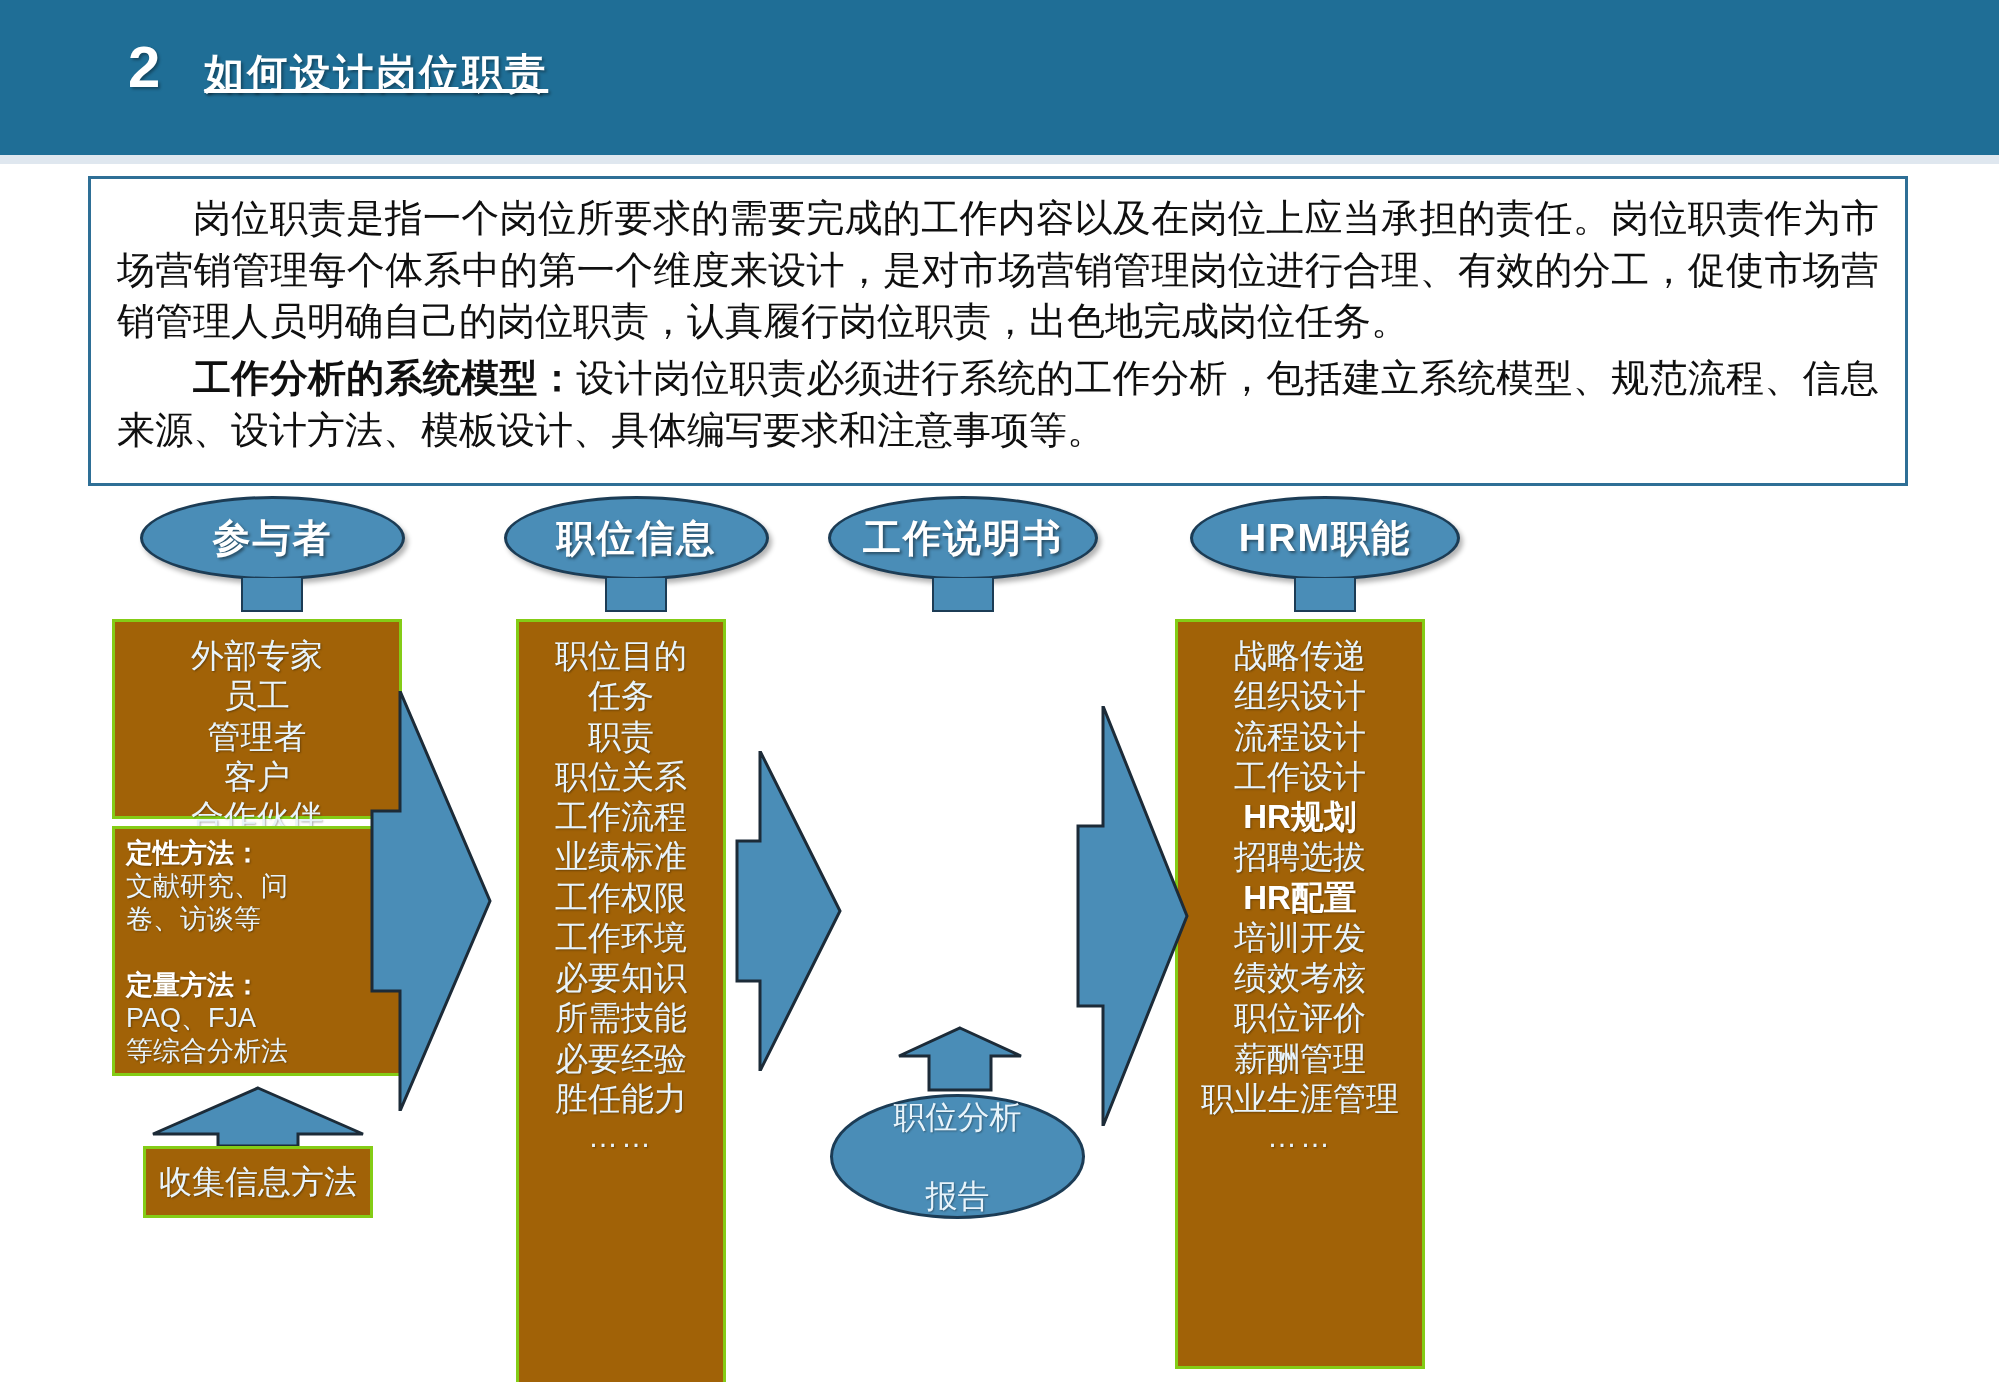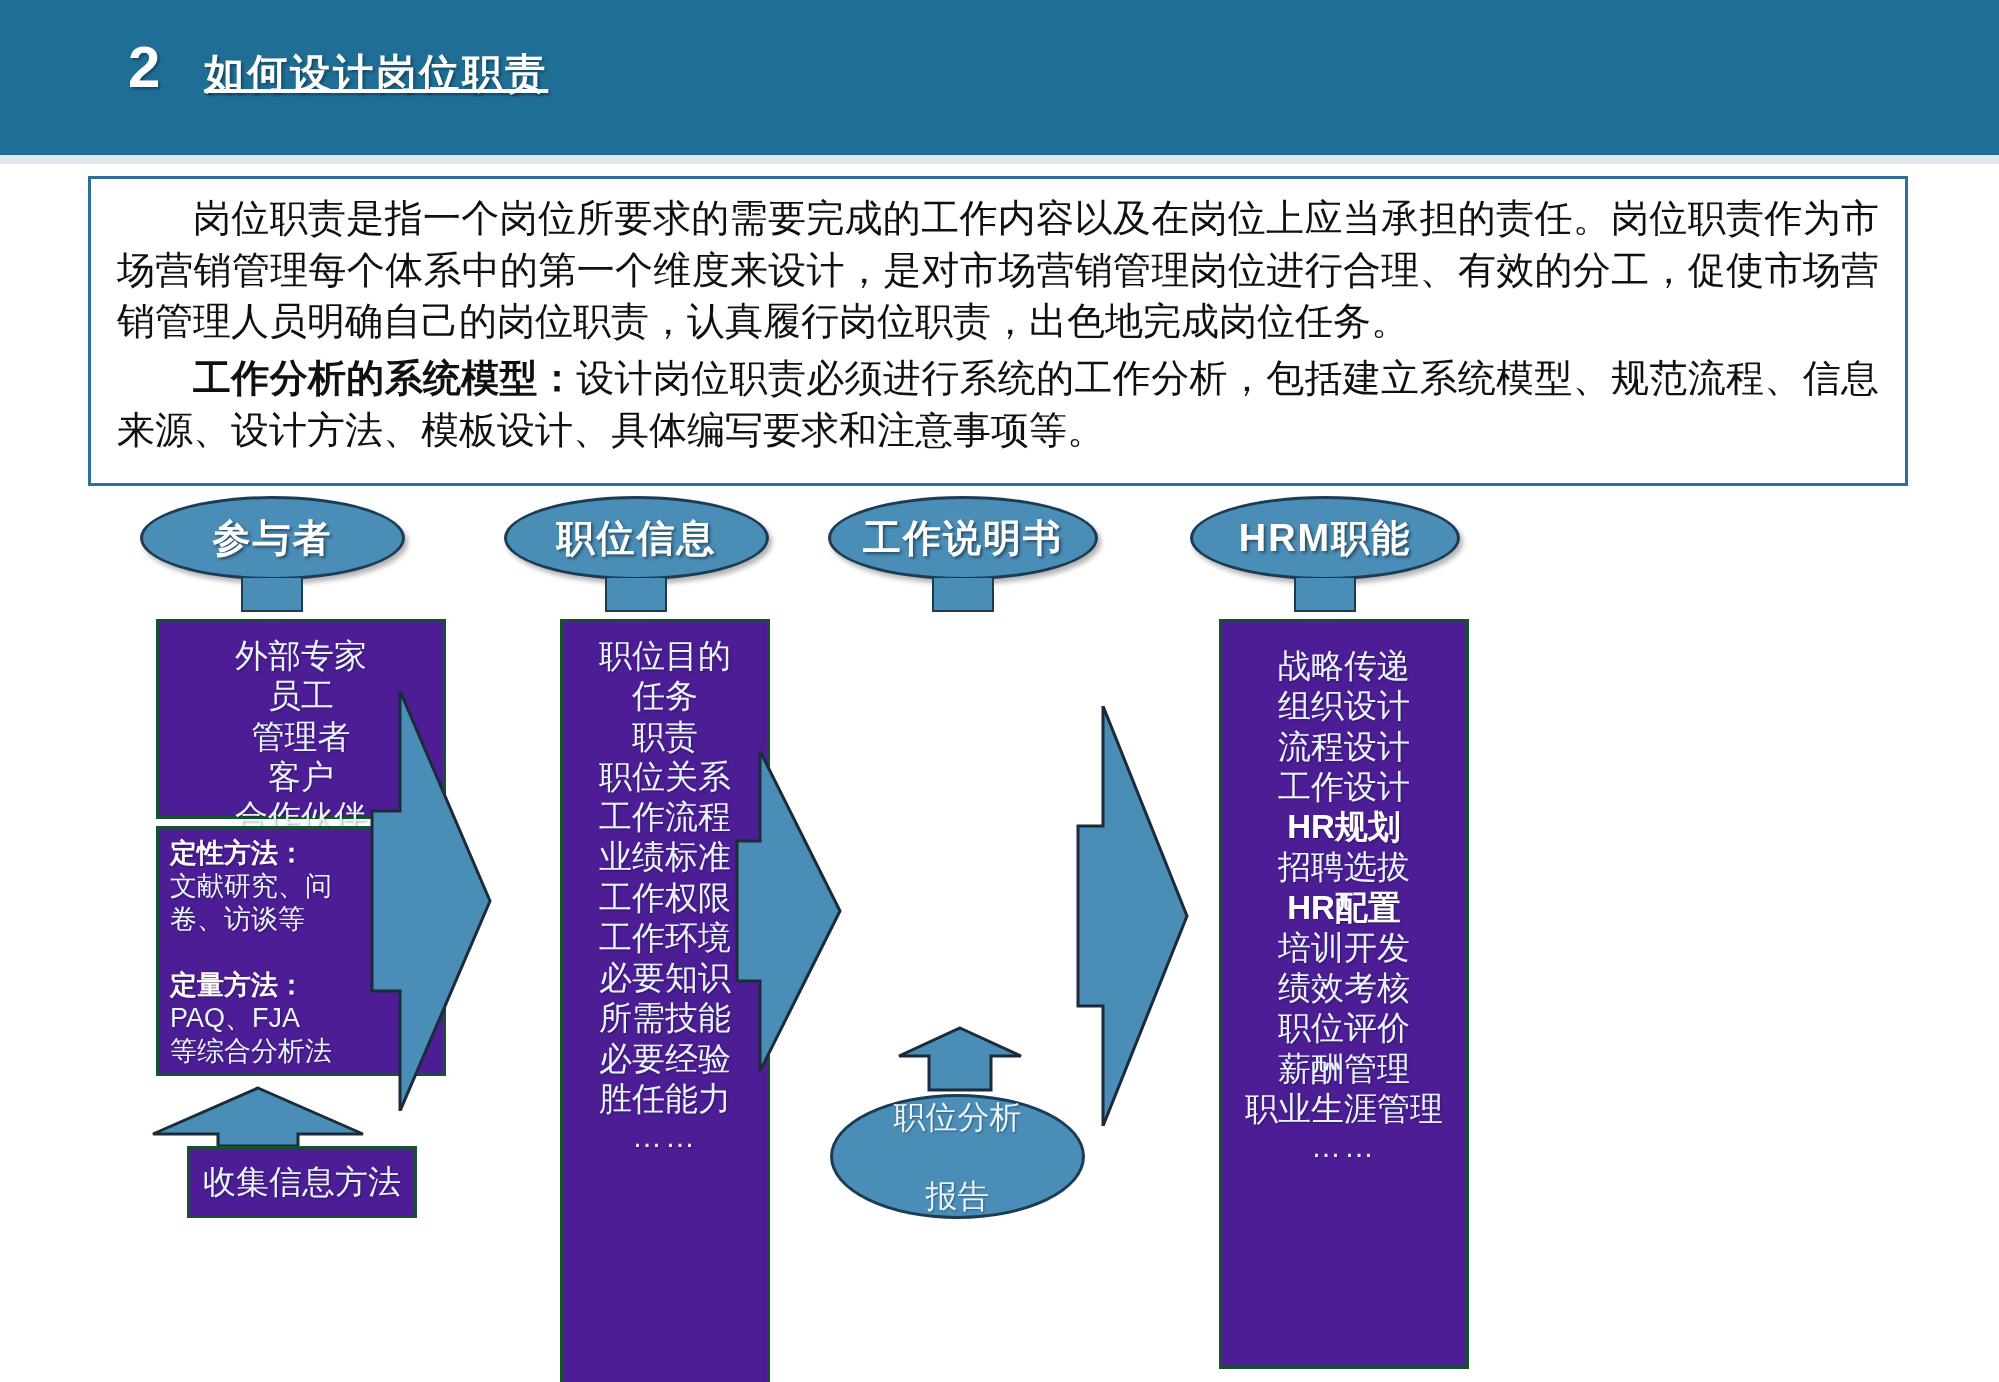--- a/index.html
+++ b/index.html
@@ -76,29 +76,28 @@
     background:#4a8db7;border:2px solid #1c3c55;border-top:none;
     box-sizing:border-box;
   }
   .stem1{left:241px;}
   .stem2{left:605px;}
   .stem3{left:932px;}
   .stem4{left:1294px;}
   
   .box{
     position:absolute;
-    background:#4c1d95;
-    border:3px solid #14532d;
+    background:#a16207;
+    border:3px solid #84cc16;
     color:#e8f4fb;
     box-sizing:border-box;
     text-align:center;
     font-size:33px;line-height:1.22;
     text-shadow:1px 1px 2px rgba(0,0,0,.35);
     padding:8px 4px;
-    margin-left:44px;
   }
   .box .line{display:block;}
   .box .bold{font-weight:bold;color:#ffffff;}
   
   .b1a{left:112px;top:133px;width:290px;height:200px;padding-top:14px;}
   .b1b{left:112px;top:340px;width:290px;height:250px;text-align:left;padding-left:11px;font-size:27px;}
   .b1b .line{text-align:left;}
   .b1c{left:143px;top:660px;width:230px;height:72px;display:flex;align-items:center;justify-content:center;}
   
   .uparrow1{
@@ -113,21 +112,21 @@
     position:absolute;left:830px;top:608px;width:255px;height:125px;
     background:#4a8db7;border:3px solid #1c3c55;border-radius:50%;
     color:#e8f4fb;font-size:32px;line-height:1.2;
     display:flex;flex-direction:column;align-items:center;justify-content:center;
     text-shadow:1px 1px 2px rgba(0,0,0,.35);
     box-sizing:border-box;
     gap:40px;
   }
   .uparrow3{position:absolute;left:895px;top:540px;width:130px;height:66px;}
   
-  .b4{left:1175px;top:133px;width:250px;height:750px;padding-top:24px;font-size:33px;}
+  .b4{left:1175px;top:133px;width:250px;height:750px;padding-top:14px;font-size:33px;}
   
   .chev{position:absolute;}
   .chev1{left:370px;top:205px;}
   .chev2{left:735px;top:265px;}
   .chev3{left:1075px;top:220px;}
   .dots{letter-spacing:3px;font-size:30px;}
 </style>
 </head>
 <body>
 

